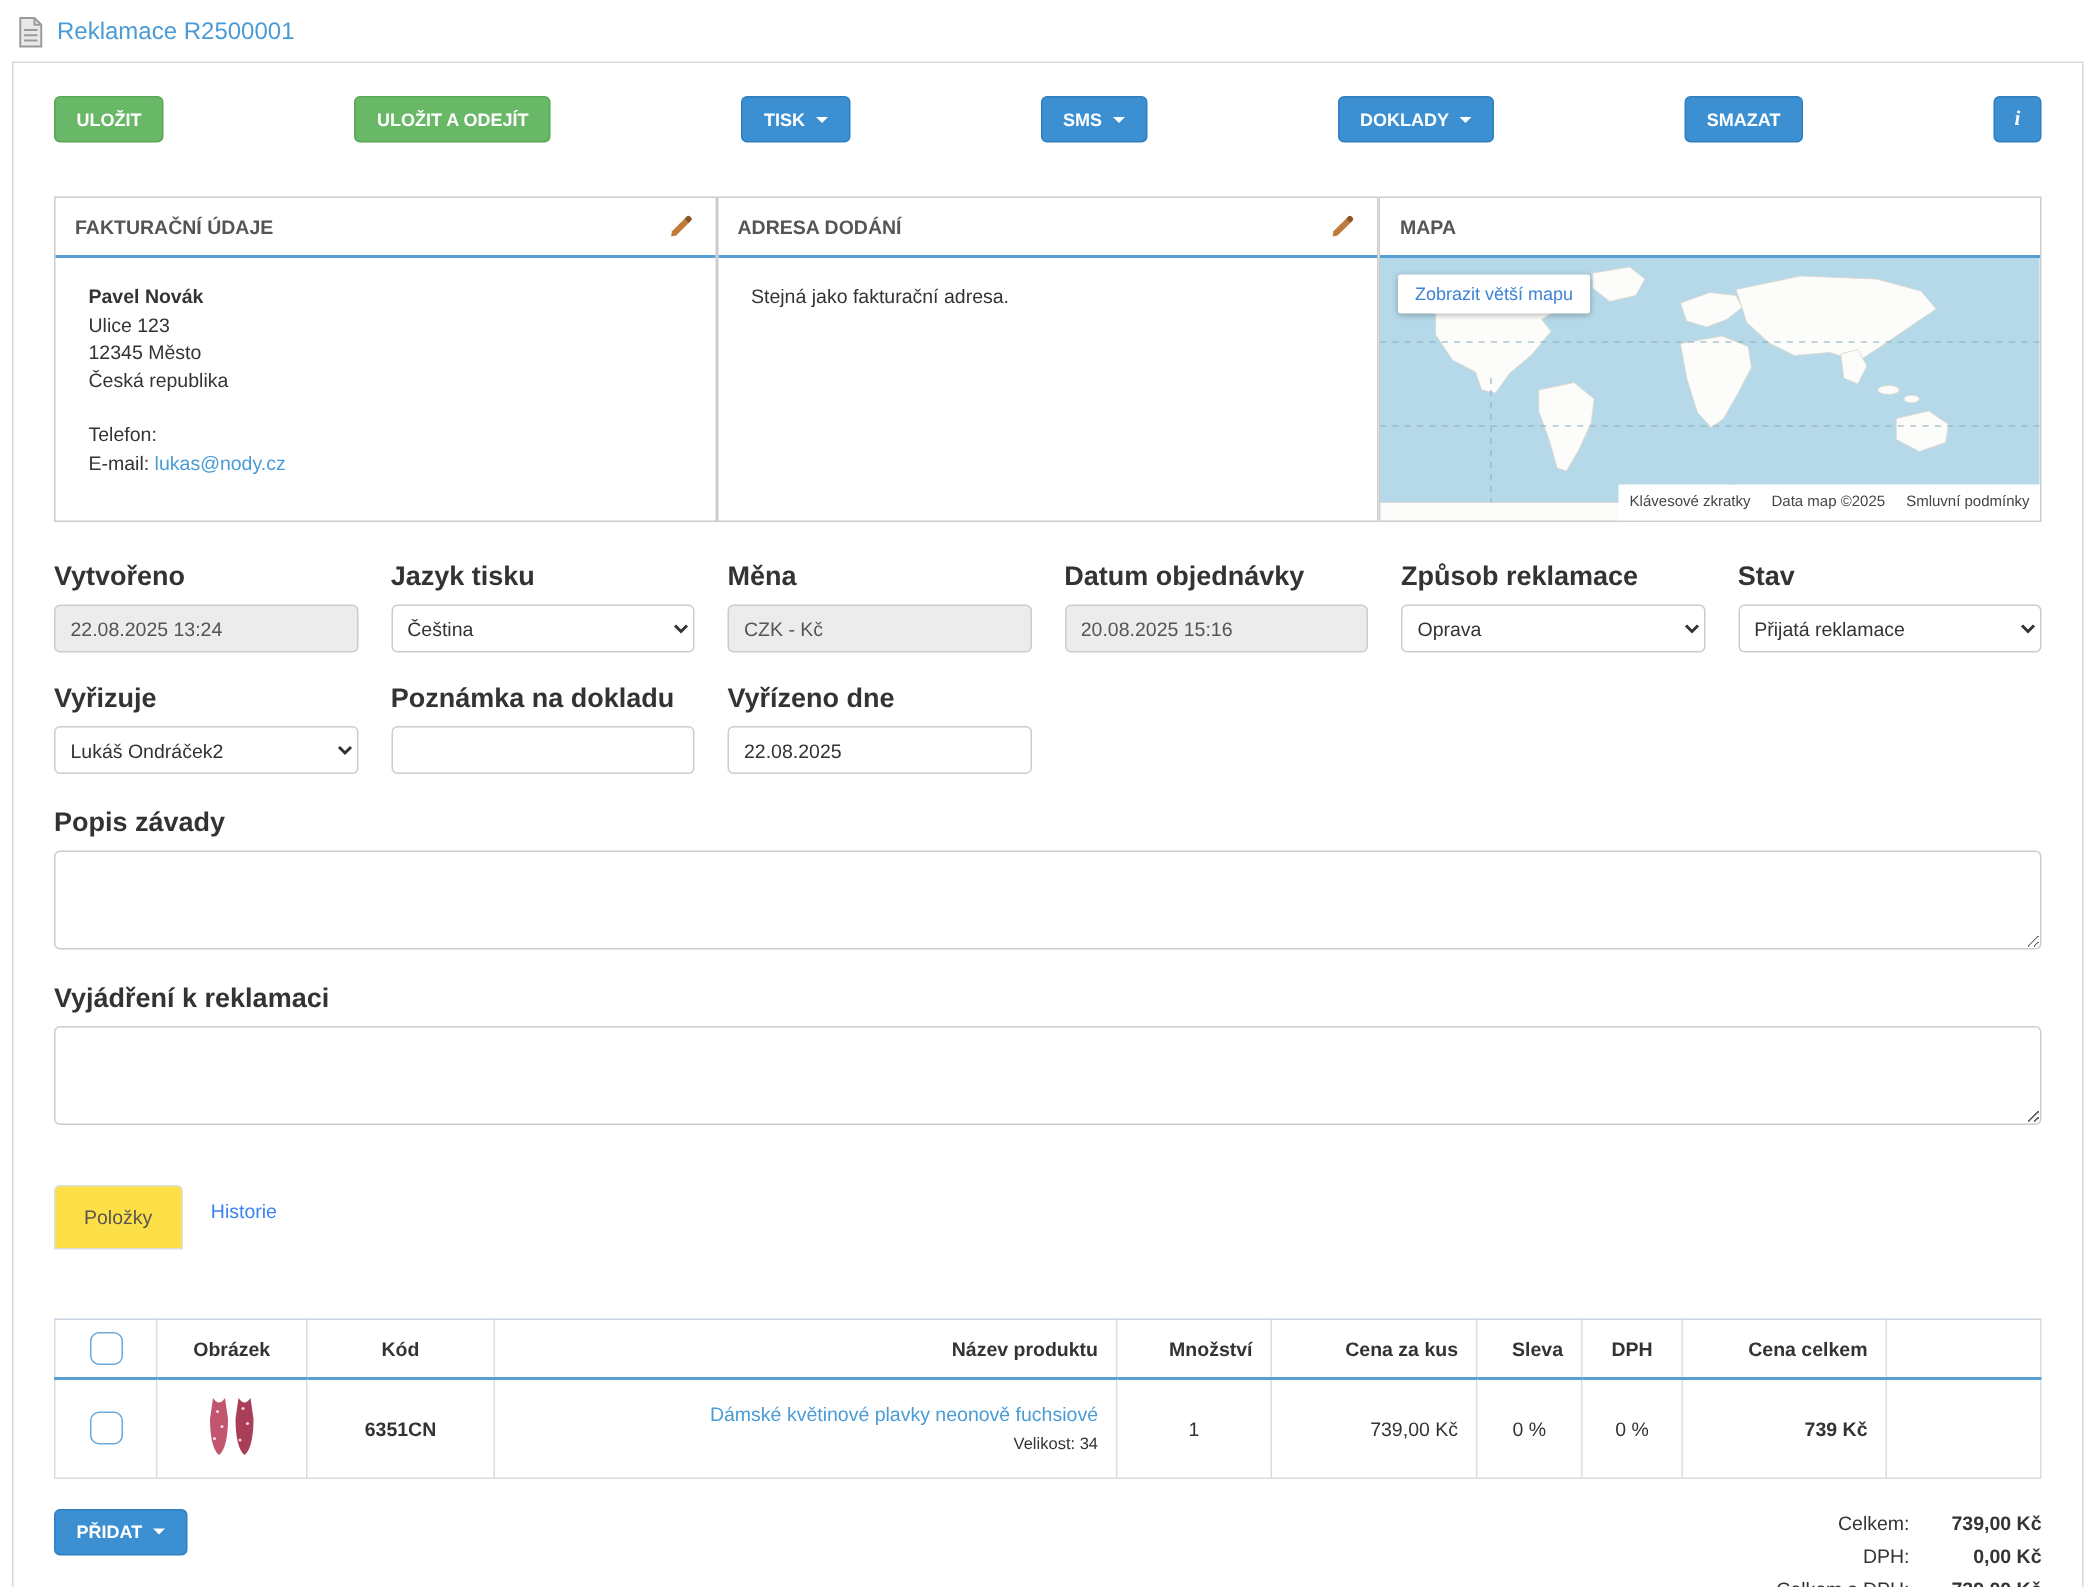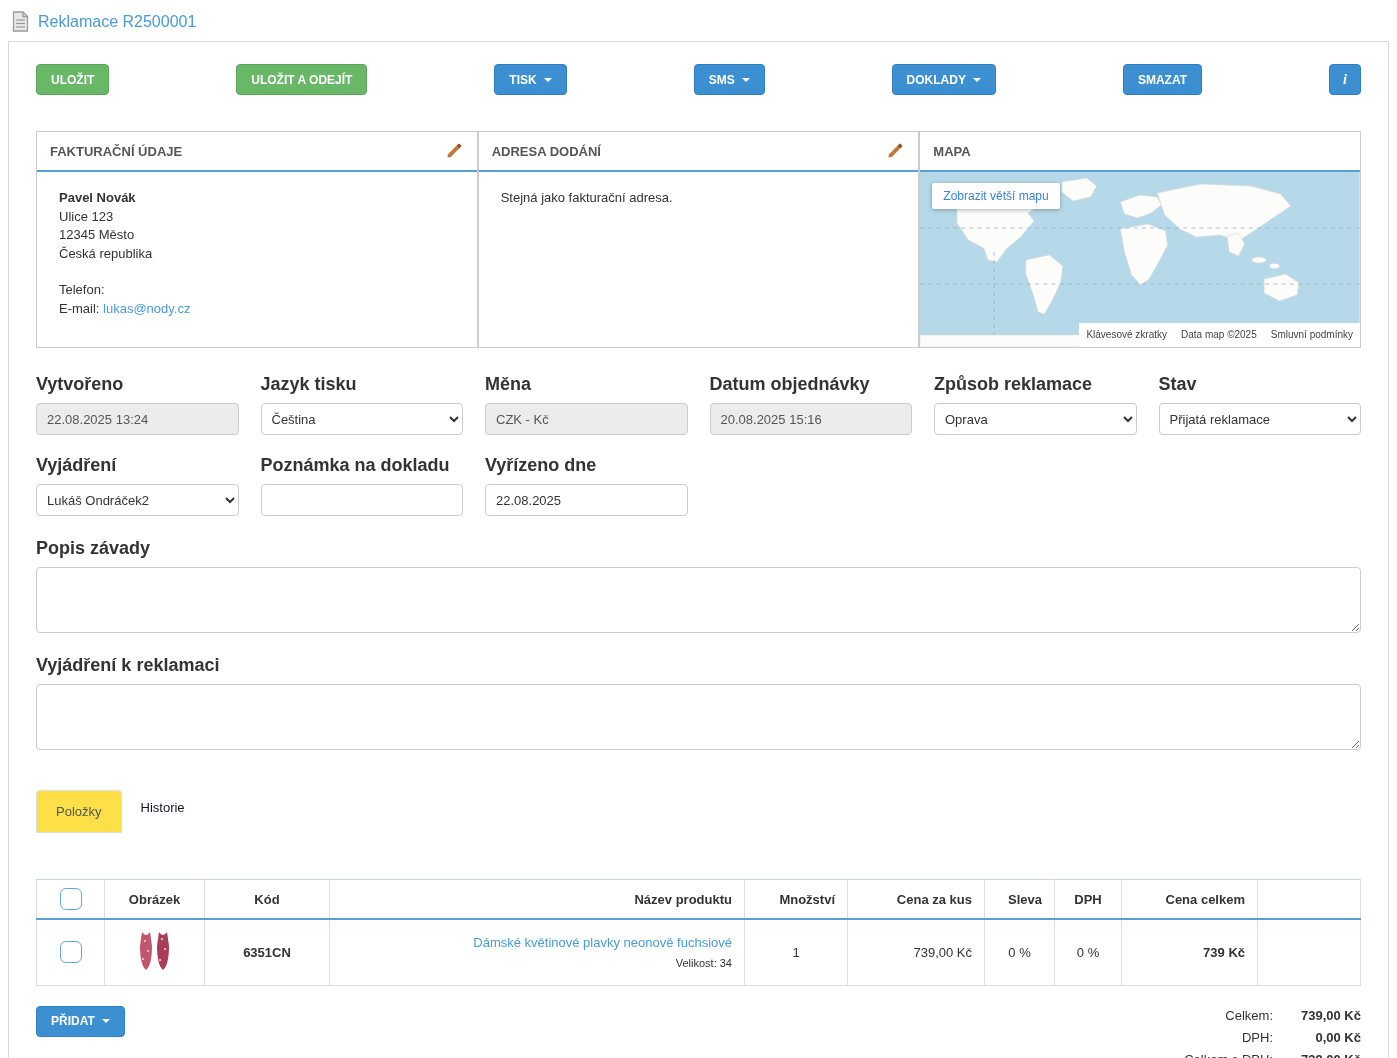--- a/index.html
+++ b/index.html
@@ -69,21 +69,21 @@
   select.control { padding:0 6px; }
   .block-field { margin-top:22px; }
   textarea.control { height:66px; padding:8px 10px; resize:both; display:block; }
 
   
   .tabs { display:flex; align-items:flex-start; margin-top:40px; }
   .tab-active {
     border:1px solid #ddd; border-radius:4px 4px 0 0; padding:13px 19px;
     font-size:13px; color:#555; background:#fde047; cursor:pointer;
   }
-  .tab-link { padding:10px 19px; color:#0f172a; font-size:13px; cursor:pointer; }
+  .tab-link { padding:10px 19px; color:#3b82f6; font-size:13px; cursor:pointer; }
 
   
   .items-table { margin-top:46px; border-collapse:collapse; width:100%; table-layout:fixed; }
   .items-table th, .items-table td { border:1px solid #ddd; font-size:13px; color:#333; padding:8px 12px; background:#fff; }
   .items-table thead th { font-weight:bold; height:38px; border-top:1px solid #c9d6e2; border-bottom:2px solid #56a0d3; }
   .items-table tbody td { height:66px; }
   .al { text-align:right; } .ac { text-align:center; } .ar { text-align:right; }
   .bold { font-weight:bold; }
   .cb { width:22px; height:22px; border:1px solid #6aa9dc; border-radius:6px; background:#fff; margin:0 auto; cursor:pointer; }
   .product-name { color:#4a9bd6; text-decoration:none; cursor:pointer; display:inline-block; }
@@ -250,21 +250,21 @@
       </select>
     </div>
     <div class="field">
       <label class="field-label">Stav</label>
       <select class="control">
         <option>Přijatá reklamace</option>
       </select>
     </div>
 
     <div class="field">
-      <label class="field-label">Vyjádření</label>
+      <label class="field-label">Vyřizuje</label>
       <select class="control">
         <option>Lukáš Ondráček2</option>
       </select>
     </div>
     <div class="field">
       <label class="field-label">Poznámka na dokladu</label>
       <input class="control" value="" style="">
     </div>
     <div class="field">
       <label class="field-label">Vyřízeno dne</label>

